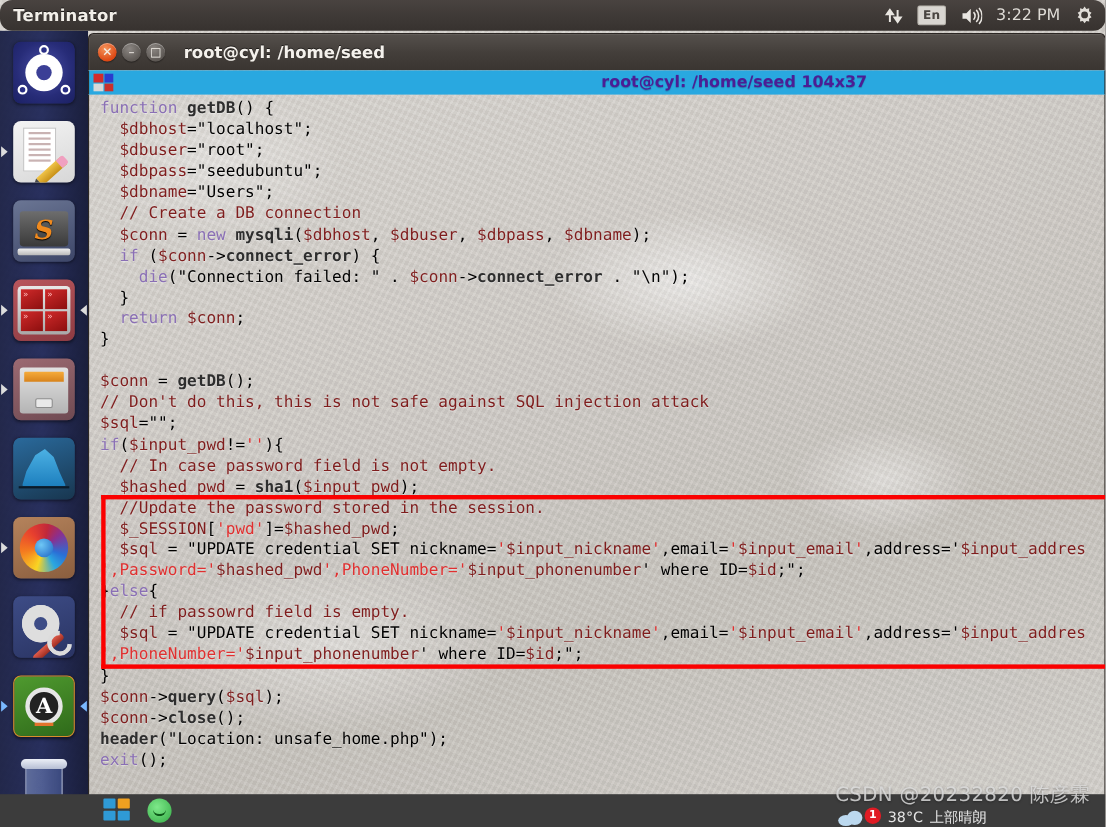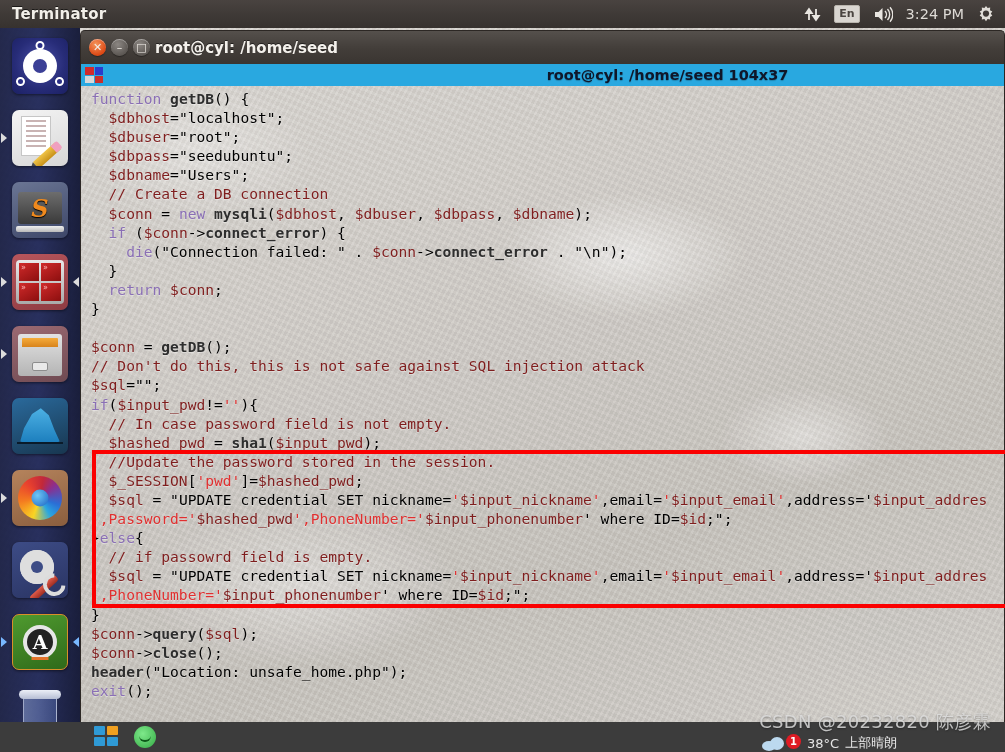--- a/index.html
+++ b/index.html
@@ -33,20 +33,21 @@
     opacity:.85;
   }
 
   
   #menubar {
     position: absolute; top:0; left:0; right:0; height:28px;
     background: linear-gradient(180deg,#494340 0%, #3e3936 55%, #37322f 100%);
     display:flex; align-items:center;
     z-index: 60;
     color:#e9e6e1;
+    border-radius:11px;
   }
   #menubar .app-name{
     margin-left:12px; font-size:15px; font-weight:bold;
     color:#f2efe9; letter-spacing:.2px;
     text-shadow: 0 -1px 0 rgba(0,0,0,.6);
   }
   #menubar .indicators{
     margin-left:auto; display:flex; align-items:center; gap:13px;
     padding-right:10px;
   }
@@ -178,38 +179,38 @@
     display:flex; align-items:center; padding-left:8px;
     border:1px solid #2c2724; border-bottom:none;
   }
   .wbtn{ width:17px;height:17px;border-radius:50%; margin-right:5px; position:relative;
          box-shadow: inset 0 1px 0 rgba(255,255,255,.35), 0 1px 1px rgba(0,0,0,.35); }
   .wbtn.close{ background:radial-gradient(circle at 40% 32%, #f4955c, #dd4814 70%); }
   .wbtn.min, .wbtn.max{ background:radial-gradient(circle at 40% 32%, #8b8682, #5d5854 70%); }
   .wbtn i{ position:absolute; inset:0; display:flex; align-items:center; justify-content:center;
            color:#f3efe9; font-size:11px; font-style:normal; line-height:17px; }
   #term-title{
-    color:#f4f1ec; font-size:15px; font-weight:bold;
+    margin-left:12px; color:#f4f1ec; font-size:15px; font-weight:bold;
     text-shadow:0 -1px 0 rgba(0,0,0,.55);
   }
   #term-tabbar{
     height:22px; background:#29a8e0;
     display:flex; align-items:center;
     border-left:1px solid #2c2724; border-right:1px solid #2c2724;
     position:relative;
   }
   .tab-logo{ width:22px;height:20px; margin-left:2px; position:relative;
              display:grid; grid-template-columns:1fr 1fr; grid-template-rows:1fr 1fr; gap:1px;
              padding:2px;}
   .tab-logo span{ display:block; }
   .tl1{ background:#d22b2b; } .tl2{ background:#2b3ccc; }
   .tl3{ background:#d8d8d8; } .tl4{ background:#c9302c; }
   #tab-label{
     position:absolute; left:0; right:0; text-align:center;
-    color:#0f172a; font-size:14.5px; font-weight:bold;
+    color:#4c1d95; font-size:14.5px; font-weight:bold;
     text-shadow:0 1px 1px rgba(0,0,0,.22);
     padding-left:250px;
   }
   #term-body{
     height:680px;
     border:1px solid #2c2724; border-top:none;
     border-radius:0 0 4px 4px;
     position:relative; overflow:hidden;
     background: transparent;
   }
@@ -301,21 +302,21 @@
         <span class="kbd-badge">En</span>
       </div>
       <div class="ind">
         <svg width="20" height="17" viewBox="0 0 20 17">
           <path d="M2 6 L5.5 6 L9.5 2 L9.5 15 L5.5 11 L2 11 Z" fill="#e9e6e1"></path>
           <path d="M12 5 A5 5 0 0 1 12 12" fill="none" stroke="#e9e6e1" stroke-width="1.4"></path>
           <path d="M14.5 3 A8 8 0 0 1 14.5 14" fill="none" stroke="#e9e6e1" stroke-width="1.4"></path>
           <path d="M17 1.2 A11 11 0 0 1 17 15.8" fill="none" stroke="#e9e6e1" stroke-width="1.3"></path>
         </svg>
       </div>
-      <div class="ind clock">3:24 PM</div>
+      <div class="ind clock">3:22 PM</div>
       <div class="ind">
         <svg width="18" height="18" viewBox="0 0 18 18">
           <path d="M9 1 L10.6 3.1 L13.2 2.6 L13 5.2 L15.3 6.5 L13.8 8.6 L15.3 10.7
                    L13 12 L13.2 14.6 L10.6 14.1 L9 16.2 L7.4 14.1 L4.8 14.6 L5 12
                    L2.7 10.7 L4.2 8.6 L2.7 6.5 L5 5.2 L4.8 2.6 L7.4 3.1 Z" fill="#e0ddd8"></path>
           <circle cx="9" cy="8.6" r="3.1" fill="#3e3936"></circle>
         </svg>
       </div>
     </div>
   </div>

